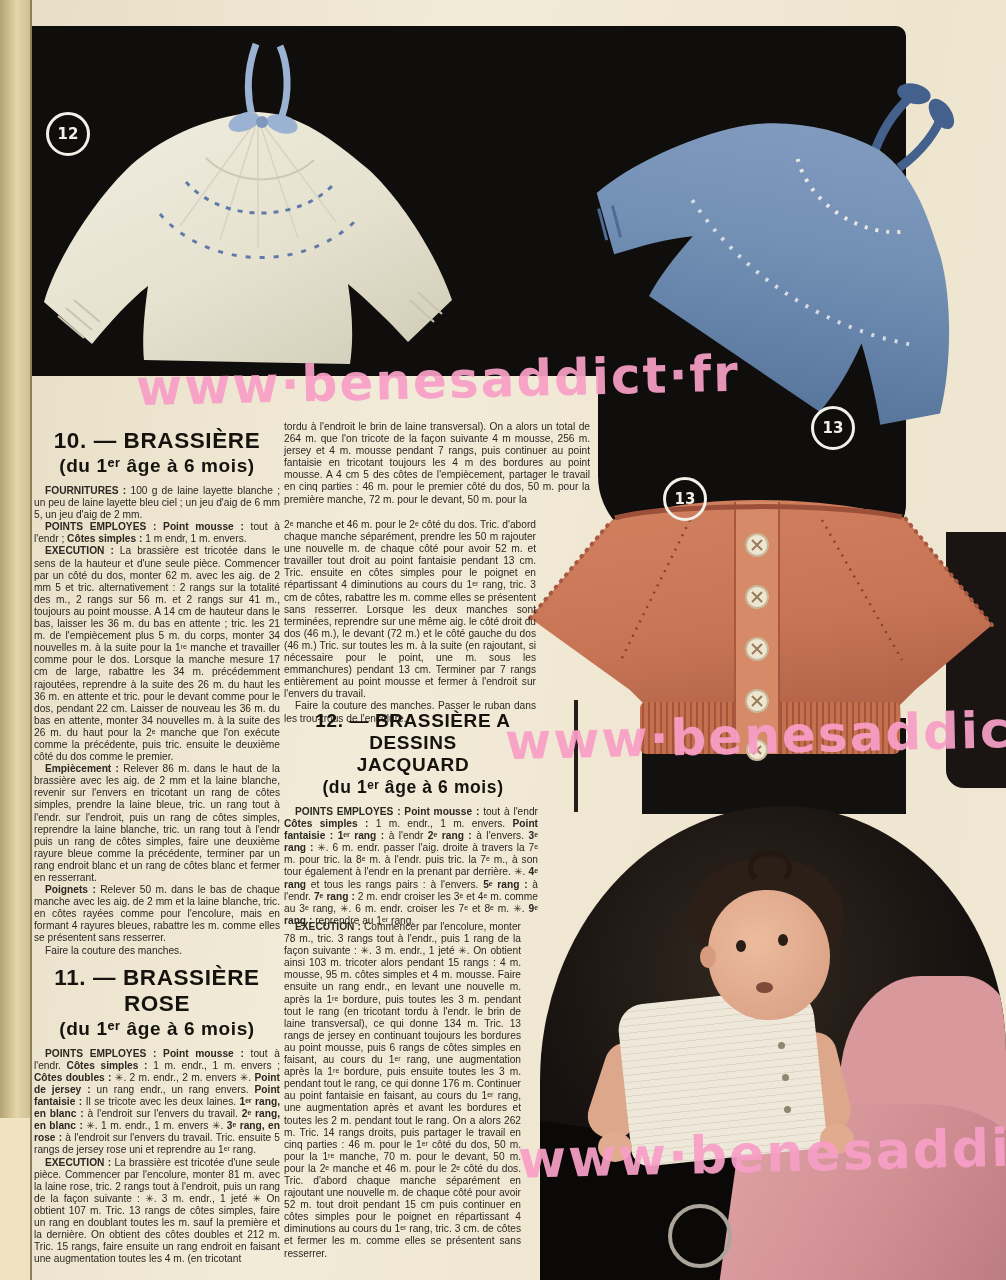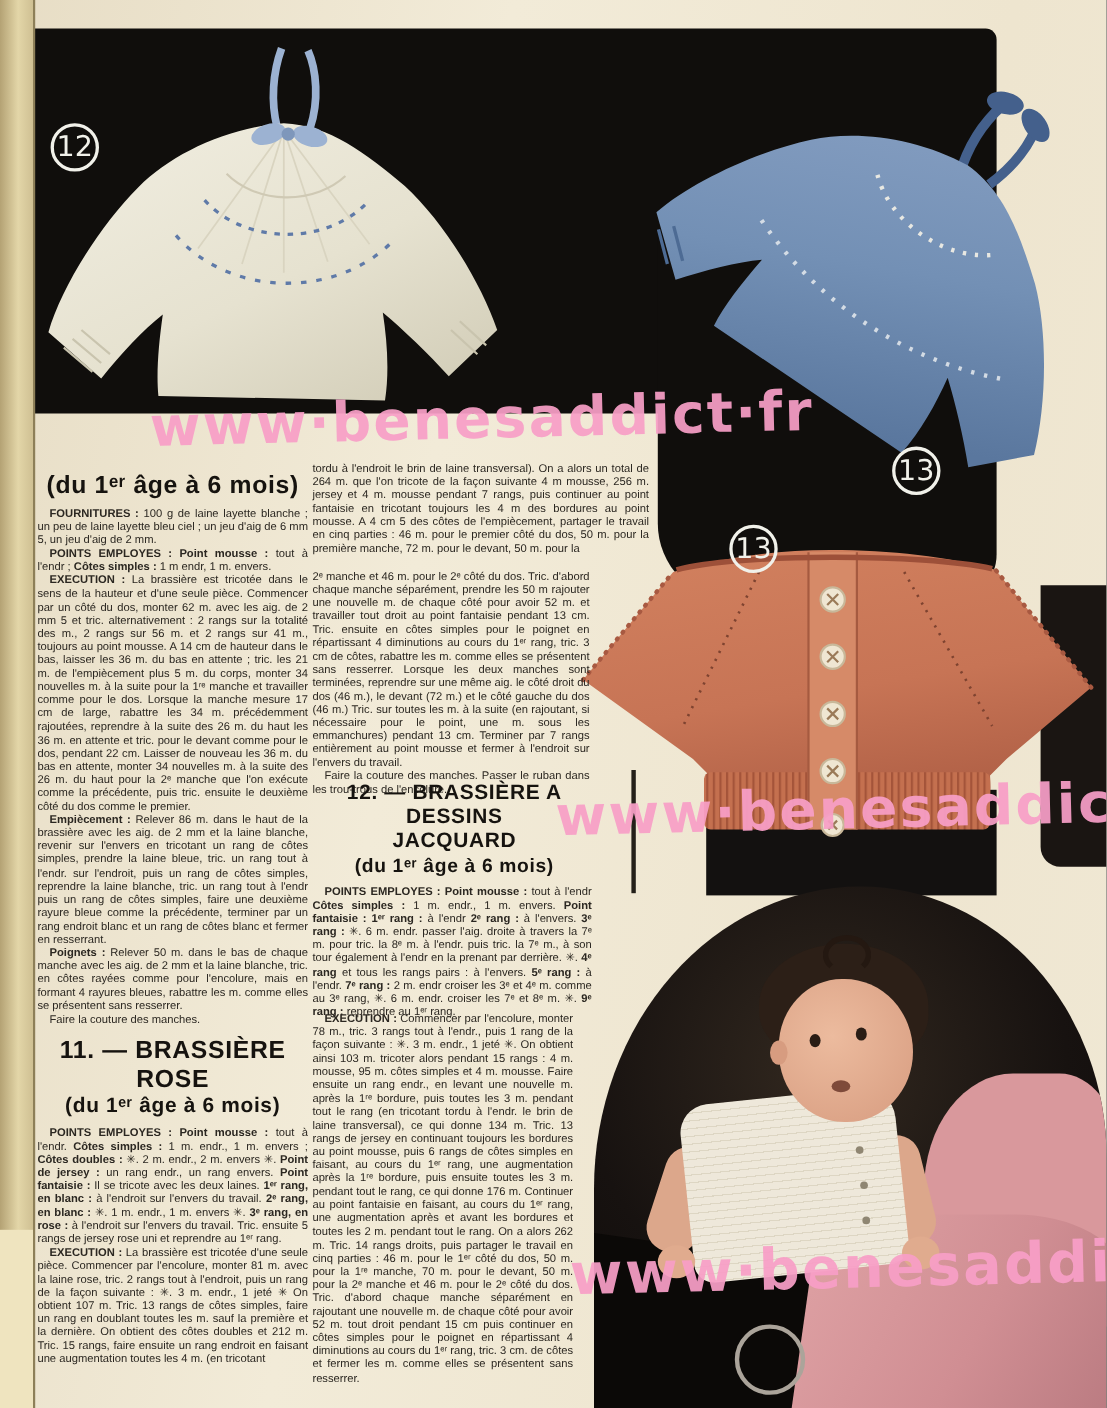--- a/index.html
+++ b/index.html
@@ -10,21 +10,21 @@
         background:linear-gradient(90deg,#b4a274,#e3d6a8 55%,#cfc093);border-right:2px solid #8d7f58;}
   .edge-low{position:absolute;left:0;top:1118px;width:30px;height:162px;z-index:5;background:#efe4bf;}
   .panel{position:absolute;background:#100e0c;z-index:1;}
   #panel-a{left:6px;top:26px;width:900px;height:350px;border-radius:4px 10px 14px 8px;}
   #panel-b{left:598px;top:210px;width:308px;height:336px;border-radius:0 0 42px 70px;}
   #under-bolero{position:absolute;left:642px;top:718px;width:264px;height:96px;background:#131110;z-index:3;}
   #right-dark{position:absolute;left:946px;top:532px;width:60px;height:256px;background:#1a1512;z-index:2;border-radius:0 0 0 18px;}
   #backdrop-line{position:absolute;left:574px;top:700px;width:4px;height:112px;background:#242019;z-index:3;}
   .art{position:absolute;left:0;top:0;z-index:5;pointer-events:none;}
   .badge{position:absolute;z-index:20;width:38px;height:38px;border:3px solid #f1f1ea;border-radius:50%;
-         display:flex;align-items:center;justify-content:center;color:#f1f1ea;font-weight:400;font-size:26px;
+         display:flex;align-items:center;justify-content:center;color:#f1f1ea;font-weight:700;font-size:15px;
          font-family:"DejaVu Sans",sans-serif;}
   #badge-12{left:46px;top:112px;}
   #badge-13{left:811px;top:406px;}
   #badge-14{left:663px;top:477px;}
   .wm{position:absolute;z-index:30;color:#f89fc7;font-weight:700;font-size:50px;letter-spacing:2px;
       white-space:nowrap;transform:rotate(-1.4deg);font-family:"DejaVu Sans",sans-serif;opacity:.93;}
   #wm-1{left:136px;top:352px;}
   #wm-2{left:505px;top:706px;}
   #wm-3{left:518px;top:1122px;font-size:52px;}
   .col{position:absolute;z-index:10;color:#2b2721;font-size:10.2px;line-height:12.1px;text-align:justify;}
@@ -188,20 +188,21 @@
     <div class="b-eye b-eye-r"></div>
     <div class="b-mouth"></div>
   </div>
 
   <div class="badge" id="badge-12">12</div>
   <div class="badge" id="badge-13">13</div>
   <div class="badge" id="badge-14">13</div>
 
   <div class="col" id="col-left">
       <div class="hd h1">
+        <div>10. — BRASSIÈRE</div>
         <div>(du 1ᵉʳ âge à 6 mois)</div>
       </div>
       <p class="para"><span class="bb">FOURNITURES : </span><span>100 g de laine layette blanche ; un peu de laine layette bleu ciel ; un jeu d'aig de 6 mm 5, un jeu d'aig de 2 mm.</span></p>
       <p class="para"><span class="bb">POINTS EMPLOYES : Point mousse : </span><span>tout à l'endr ; </span><span class="bb">Côtes simples : </span><span>1 m endr, 1 m. envers.</span></p>
       <p class="para"><span class="bb">EXECUTION : </span><span>La brassière est tricotée dans le sens de la hauteur et d'une seule pièce. Commencer par un côté du dos, monter 62 m. avec les aig. de 2 mm 5 et tric. alternativement : 2 rangs sur la totalité des m., 2 rangs sur 56 m. et 2 rangs sur 41 m., toujours au point mousse. A 14 cm de hauteur dans le bas, laisser les 36 m. du bas en attente ; tric. les 21 m. de l'empiècement plus 5 m. du corps, monter 34 nouvelles m. à la suite pour la 1ʳᵉ manche et travailler comme pour le dos. Lorsque la manche mesure 17 cm de large, rabattre les 34 m. précédemment rajoutées, reprendre à la suite des 26 m. du haut les 36 m. en attente et tric. pour le devant comme pour le dos, pendant 22 cm. Laisser de nouveau les 36 m. du bas en attente, monter 34 nouvelles m. à la suite des 26 m. du haut pour la 2ᵉ manche que l'on exécute comme la précédente, puis tric. ensuite le deuxième côté du dos comme le premier.</span></p>
       <p class="para"><span class="bb">Empiècement : </span><span>Relever 86 m. dans le haut de la brassière avec les aig. de 2 mm et la laine blanche, revenir sur l'envers en tricotant un rang de côtes simples, prendre la laine bleue, tric. un rang tout à l'endr. sur l'endroit, puis un rang de côtes simples, reprendre la laine blanche, tric. un rang tout à l'endr puis un rang de côtes simples, faire une deuxième rayure bleue comme la précédente, terminer par un rang endroit blanc et un rang de côtes blanc et fermer en resserrant.</span></p>
       <p class="para"><span class="bb">Poignets : </span><span>Relever 50 m. dans le bas de chaque manche avec les aig. de 2 mm et la laine blanche, tric. en côtes rayées comme pour l'encolure, mais en formant 4 rayures bleues, rabattre les m. comme elles se présentent sans resserrer.</span></p>
       <p class="para"><span>Faire la couture des manches.</span></p>
       <div class="hd h1">
         <div>11. — BRASSIÈRE ROSE</div>

